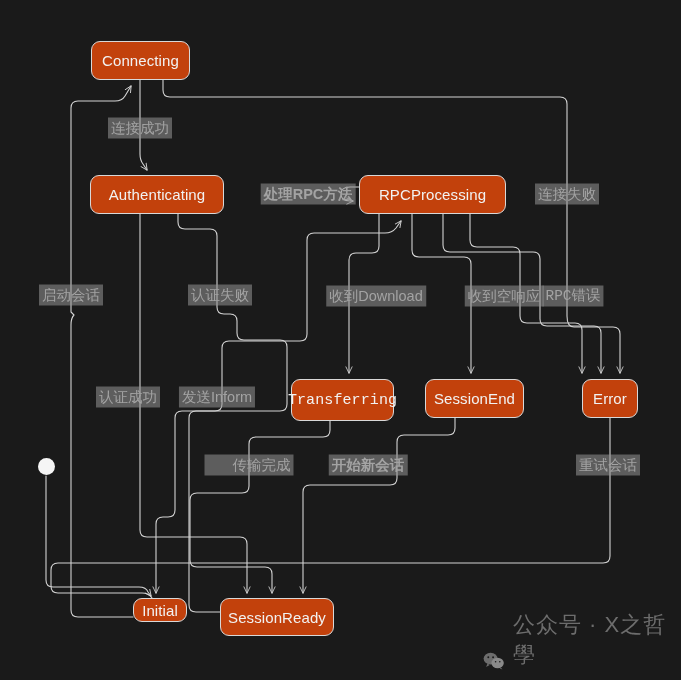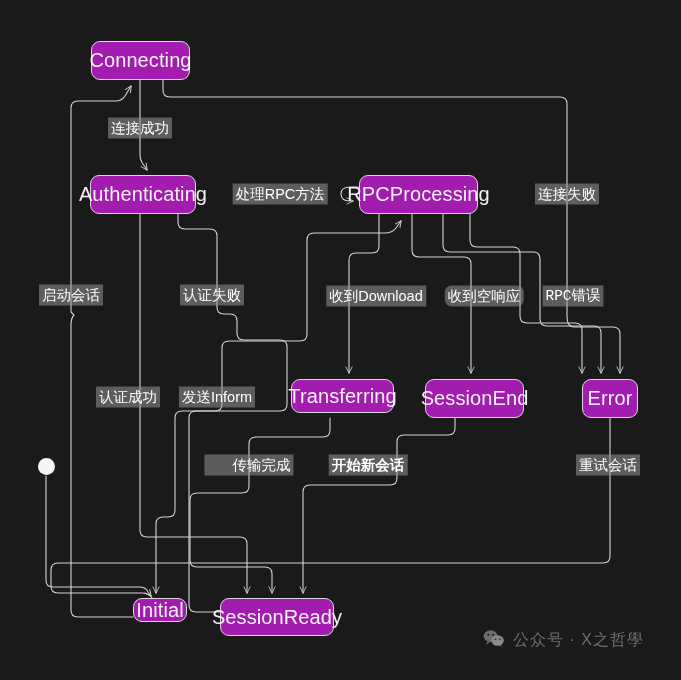--- a/index.html
+++ b/index.html
@@ -8,49 +8,49 @@
     background:#1a1a1a;
     font-family:"Liberation Sans","DejaVu Sans",sans-serif;
     overflow:hidden;
   }
   #stage{position:relative;width:681px;height:680px;background:#1a1a1a;}
   svg#edges{position:absolute;left:0;top:0;width:681px;height:680px;}
   svg#edges path{fill:none;stroke:#d4d4d4;stroke-width:1.1;stroke-linejoin:round;stroke-linecap:round;}
   .node{
     position:absolute;
     box-sizing:border-box;
-    background:#a21caf;
+    background:#c2410c;
     border:1.2px solid #d8d8d8;
     border-radius:9px;
     color:#f2f2f2;
     display:flex;align-items:center;justify-content:center;
-    font-size:20px;
+    font-size:15px;
     letter-spacing:.1px;
     white-space:nowrap;
   }
   .edge-label{
     position:absolute;
     background:rgba(150,150,150,.55);
-    color:#ffffff;
+    color:#a3a3a3;
     font-size:14.5px;
     line-height:19px;
     padding:1px 3px;
     white-space:nowrap;
     transform:translate(-50%,-50%);
   }
   .start-dot{
     position:absolute;
     width:17px;height:17px;border-radius:50%;
     background:#f5f5f5;
   }
   .watermark{
     position:absolute;
-    display:flex;align-items:flex-start;gap:8px;
+    display:flex;align-items:flex-end;gap:8px;
     color:#6d6d6d;
-    font-size:16px;
+    font-size:22px;
     letter-spacing:1px;
     user-select:none;
   }
   .watermark svg{display:block;}
 </style>
 </head>
 <body>
 
 <div id="stage">
 
@@ -113,29 +113,29 @@
 
     <path marker-end="url(#ah)" d="M46,476 L46,580 Q46,587 53,587 L139,587 Q146,587 148,592 L151,596"></path>
   </svg>
 
   <div class="start-dot" style="left:38px;top:458px;"></div>
 
   <div class="node" style="left:91px;top:41px;width:99px;height:39px;">
     <span>Connecting</span>
   </div>
 
-  <div class="node" style="left:90px;top:175px;width:106px;height:39px;">
+  <div class="node" style="left:90px;top:175px;width:134px;height:39px;">
     <span>Authenticating</span>
   </div>
 
-  <div class="node" style="left:359px;top:175px;width:119px;height:39px;">
+  <div class="node" style="left:359px;top:175px;width:147px;height:39px;">
     <span>RPCProcessing</span>
   </div>
 
-  <div class="node" style="left:291px;top:379px;width:103px;height:34px;">
+  <div class="node" style="left:291px;top:379px;width:103px;height:42px;font-family:Liberation Mono, monospace;">
     <span>Transferring</span>
   </div>
 
   <div class="node" style="left:425px;top:379px;width:99px;height:39px;">
     <span>SessionEnd</span>
   </div>
 
   <div class="node" style="left:582px;top:379px;width:56px;height:39px;">
     <span>Error</span>
   </div>
@@ -144,24 +144,24 @@
     <span>Initial</span>
   </div>
 
   <div class="node" style="left:220px;top:598px;width:114px;height:38px;">
     <span>SessionReady</span>
   </div>
 
   <div class="edge-label" style="left:71px;top:295px;">启动会话</div>
   <div class="edge-label" style="left:140px;top:128px;">连接成功</div>
   <div class="edge-label" style="left:567px;top:194px;">连接失败</div>
-  <div class="edge-label" style="left:212px;top:295px;">认证失败</div>
-  <div class="edge-label" style="left:280px;top:194px;">处理RPC方法</div>
+  <div class="edge-label" style="left:220px;top:295px;">认证失败</div>
+  <div class="edge-label" style="left:308px;top:194px;font-weight:bold;">处理RPC方法</div>
   <div class="edge-label" style="left:376px;top:296px;">收到Download</div>
-  <div class="edge-label" style="left:484px;top:296px;border-radius:7px;">收到空响应</div>
+  <div class="edge-label" style="left:504px;top:296px;">收到空响应</div>
   <div class="edge-label" style="left:573px;top:296px;font-family:Liberation Mono, monospace;">RPC错误</div>
   <div class="edge-label" style="left:128px;top:397px;">认证成功</div>
   <div class="edge-label" style="left:217px;top:397px;">发送Inform</div>
   <div class="edge-label" style="left:249px;top:465px;padding-left:28px;">传输完成</div>
   <div class="edge-label" style="left:368px;top:465px;font-weight:bold;">开始新会话</div>
   <div class="edge-label" style="left:608px;top:465px;">重试会话</div>
 
   <div class="watermark" style="left:483px;top:640px;transform:translateY(-50%);">
     <span>
       <svg width="22" height="18" viewBox="0 0 22 18">

